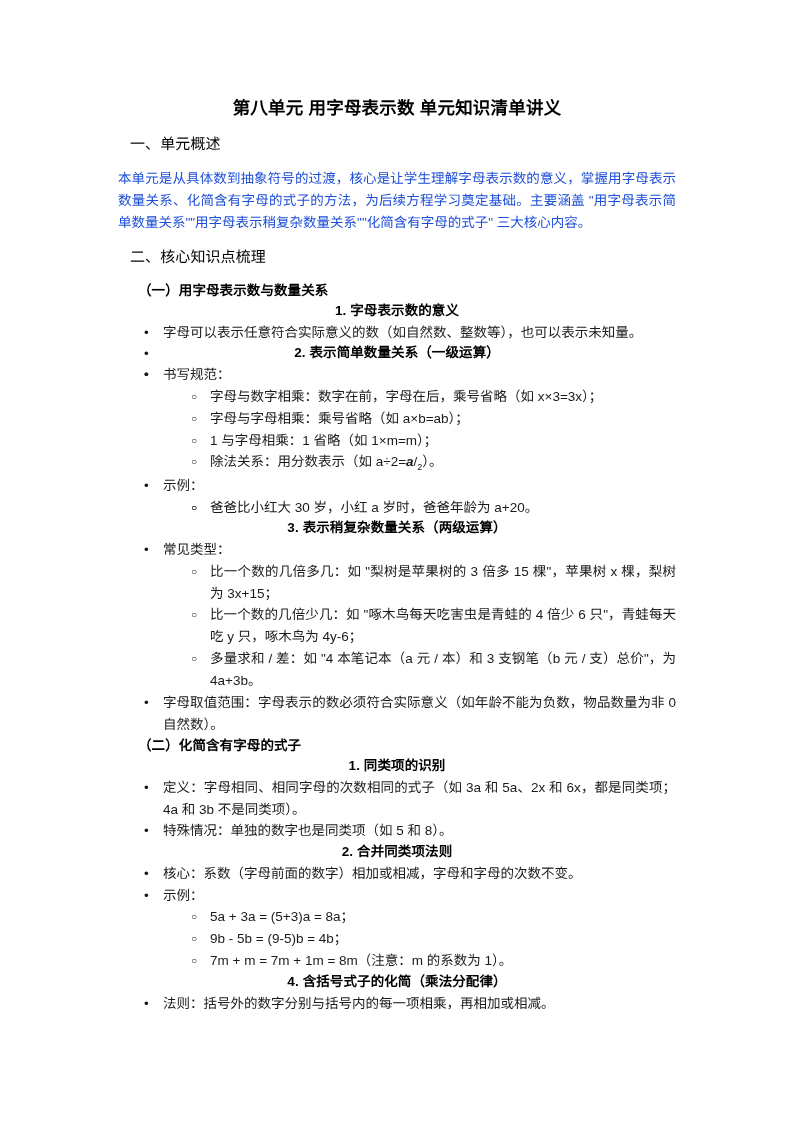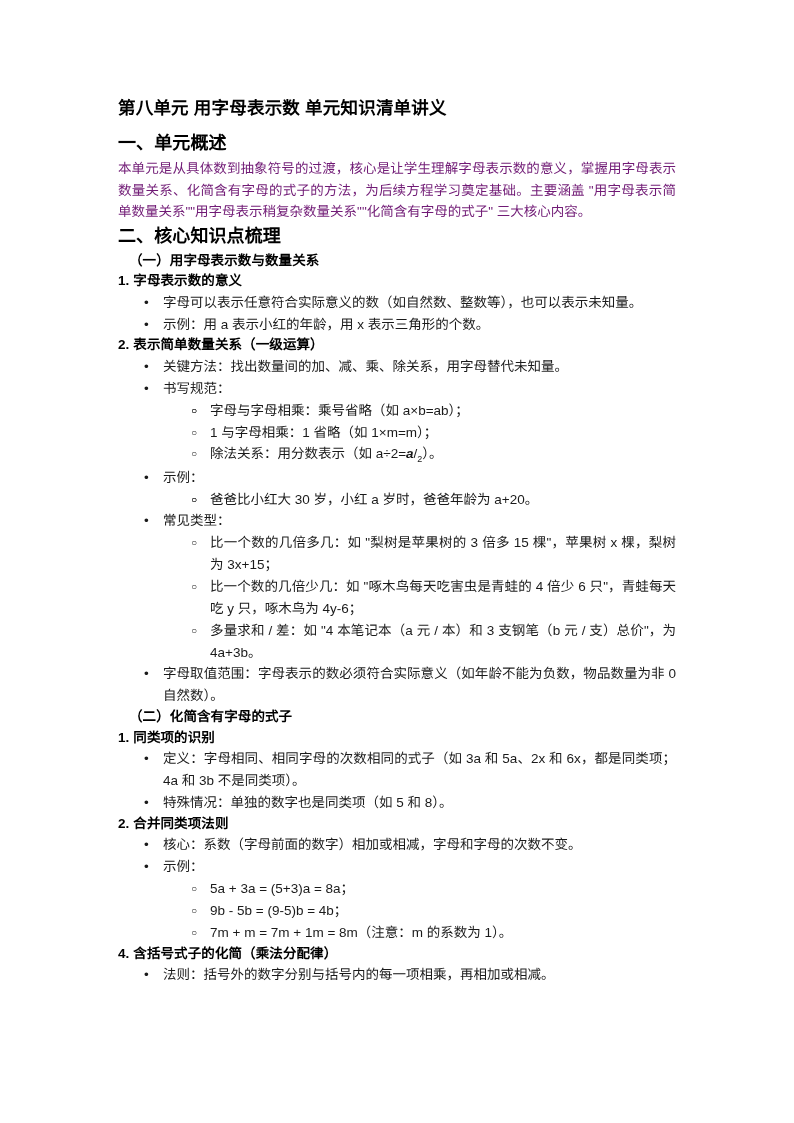--- a/index.html
+++ b/index.html
@@ -20,57 +20,58 @@
     width: 794px;
     height: 1123px;
     box-sizing: border-box;
     padding: 96px 118px 0 118px;
     background: #ffffff;
   }
 
   .doc-title {
     font-size: 17.5px;
     font-weight: bold;
-    text-align: left;
+    text-align: center;
     line-height: 1.45;
     margin: 0 0 9px 0;
     letter-spacing: 0.2px;
   }
 
   .h-section {
-    font-size: 18px;
-    font-weight: bold;
+    font-size: 15px;
+    font-weight: normal;
     line-height: 1.52;
-    margin: 0;
+    margin: 12px;
     letter-spacing: 0.1px;
   }
 
   .h-sub {
     font-size: 13.5px;
     font-weight: bold;
     line-height: 1.52;
-    margin: 0 0 0 11px;
+    margin: 0 0 0 20px;
     letter-spacing: 0.1px;
   }
 
   .h-num {
     font-size: 13.5px;
     font-weight: bold;
     line-height: 1.52;
     margin: 0;
     letter-spacing: 0.1px;
+    text-align: center;
   }
 
   .para {
     font-size: 13.5px;
     line-height: 1.62;
     margin: 0;
     text-align: justify;
     text-justify: inter-character;
-    color: #701a75;
+    color: #1d4ed8;
   }
 
   ul.lvl1 {
     list-style: none;
     margin: 0;
     padding: 0;
   }
   ul.lvl1 > li {
     position: relative;
     font-size: 13.5px;
@@ -138,38 +139,37 @@
   <div class="h-sub">（一）用字母表示数与数量关系</div>
 
   <div class="h-num">1. 字母表示数的意义</div>
   <ul class="lvl1">
     <li>
       <span class="bullet">•</span>
       <span>字母可以表示任意符合实际意义的数（如自然数、整数等），也可以表示未知量。</span>
     </li>
     <li>
       <span class="bullet">•</span>
-      <span>示例：用 a 表示小红的年龄，用 x 表示三角形的个数。</span>
     </li>
   </ul>
 
   <div class="h-num">2. 表示简单数量关系（一级运算）</div>
   <ul class="lvl1">
     <li>
       <span class="bullet">•</span>
-      <span>关键方法：找出数量间的加、减、乘、除关系，用字母替代未知量。</span>
     </li>
     <li>
       <span class="bullet">•</span>
       <span>书写规范：</span>
     </li>
   </ul>
   <ul class="lvl2">
     <li>
       <span class="bullet">○</span>
+      <span>字母与数字相乘：数字在前，字母在后，乘号省略（如 x×3=3x）；</span>
     </li>
     <li>
       <span class="bullet">○</span>
       <span>字母与字母相乘：乘号省略（如 a×b=ab）；</span>
     </li>
     <li>
       <span class="bullet">○</span>
       <span>1 与字母相乘：1 省略（如 1×m=m）；</span>
     </li>
     <li>
@@ -186,20 +186,21 @@
   <ul class="lvl2">
     <li>
       <span class="bullet">○</span>
     </li>
     <li>
       <span class="bullet">○</span>
       <span>爸爸比小红大 30 岁，小红 a 岁时，爸爸年龄为 a+20。</span>
     </li>
   </ul>
 
+  <div class="h-num">3. 表示稍复杂数量关系（两级运算）</div>
   <ul class="lvl1">
     <li>
       <span class="bullet">•</span>
       <span>常见类型：</span>
     </li>
   </ul>
   <ul class="lvl2">
     <li>
       <span class="bullet">○</span>
       <span>比一个数的几倍多几：如 "梨树是苹果树的 3 倍多 15 棵"，苹果树 x 棵，梨树为 3x+15；</span>

